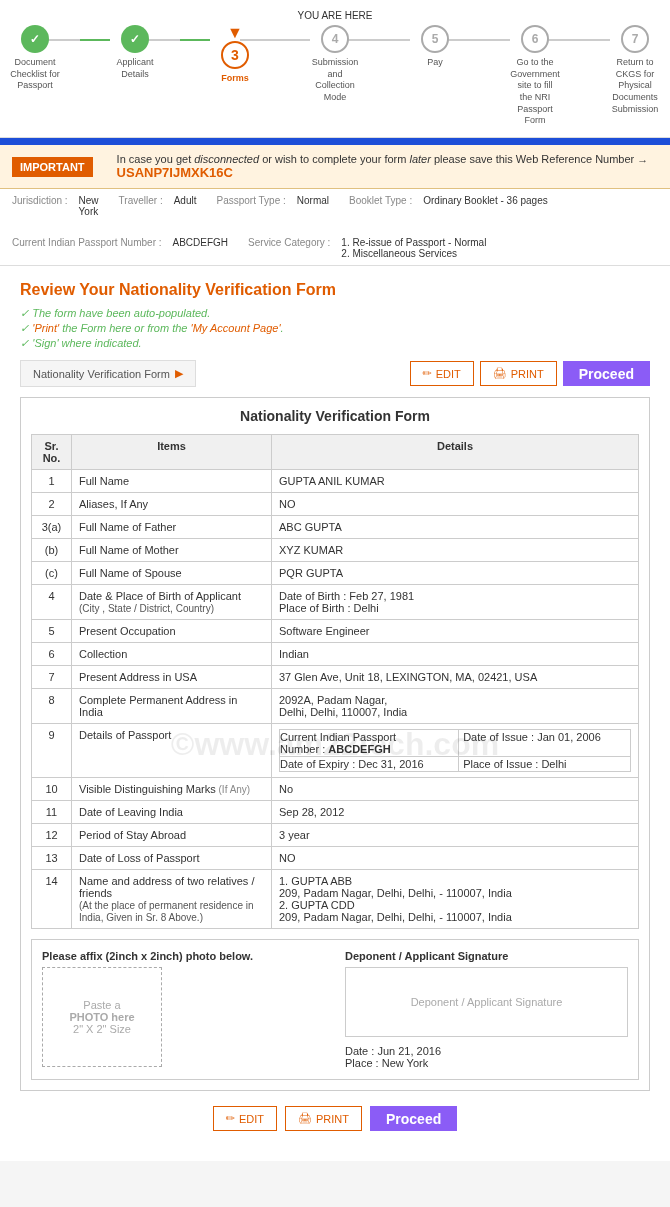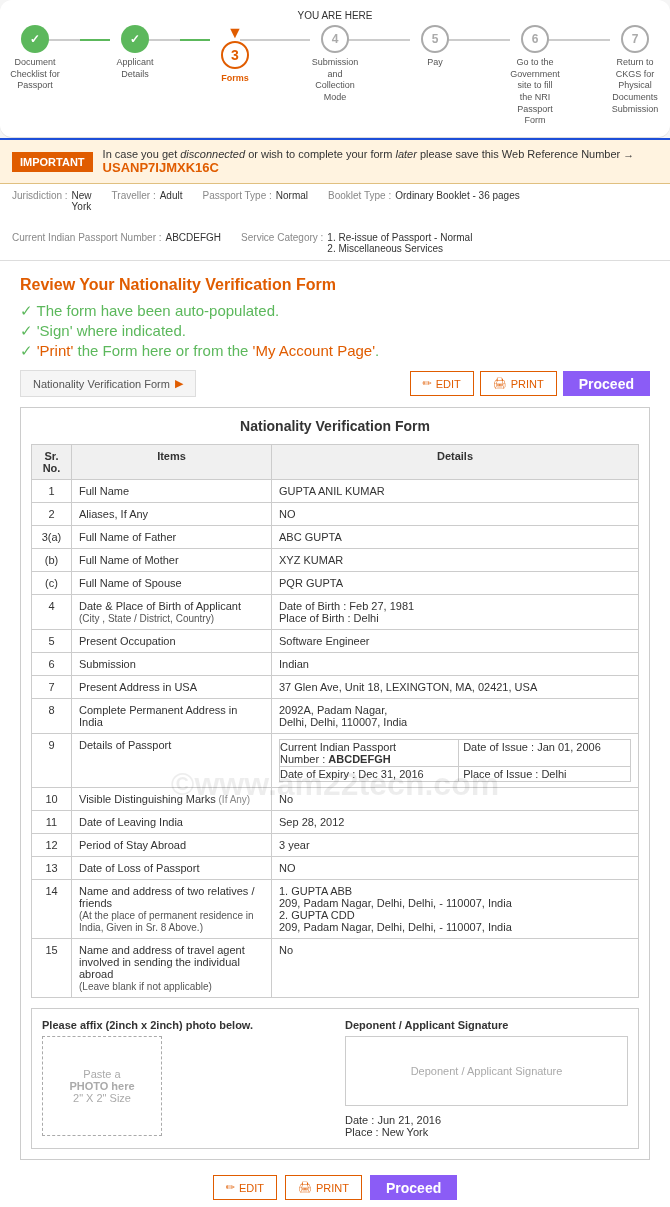--- a/index.html
+++ b/index.html
@@ -1,51 +1,51 @@
 <!DOCTYPE html>
 <html><head>
   <meta charset="utf-8">
   <style>
     * { box-sizing: border-box; margin: 0; padding: 0; }
     body { font-family: Arial, sans-serif; font-size: 12px; background: #f5f5f5; color: #333; width: 670px; }
     
     
-    .progress-bar { background: #fff; padding: 10px 5px; border-bottom: 1px solid #ddd; border-radius: 12px; }
+    .progress-bar { background: #fff; padding: 10px 5px; border-bottom: 1px solid #ddd; }
     .you-are-here { text-align: center; font-size: 10px; color: #333; margin-bottom: 4px; }
     .steps { display: flex; align-items: flex-start; justify-content: space-between; padding: 0 5px; }
     .step { display: flex; flex-direction: column; align-items: center; flex: 1; position: relative; }
     .step:not(:last-child)::after { content: ''; position: absolute; top: 14px; left: 60%; width: 80%; height: 2px; background: #ccc; z-index: 0; }
     .step-circle { width: 28px; height: 28px; border-radius: 50%; display: flex; align-items: center; justify-content: center; font-size: 12px; font-weight: bold; z-index: 1; position: relative; }
     .step-circle.completed { background: #5cb85c; color: white; }
     .step-circle.active { background: white; border: 2px solid #e05c00; color: #e05c00; font-size: 14px; }
     .step-circle.inactive { background: white; border: 2px solid #aaa; color: #aaa; }
     .step-label { font-size: 9px; text-align: center; margin-top: 4px; color: #555; max-width: 70px; line-height: 1.3; }
     .step-label.active { color: #e05c00; font-weight: bold; }
     
     
-    .important-banner { background: #fff3e0; border-left: none; padding: 8px 12px; display: flex; align-items: center; gap: 10px; border-top: 2px solid #1d4ed8; border-bottom: 1px solid #e0c080; }
+    .important-banner { background: #fff3e0; border-left: none; padding: 8px 12px; display: flex; align-items: center; gap: 24px; border-top: 7px solid #1d4ed8; border-bottom: 1px solid #e0c080; }
     .important-tag { background: #e05c00; color: white; font-weight: bold; font-size: 11px; padding: 4px 8px; white-space: nowrap; }
     .important-text { font-size: 11px; color: #333; }
     .important-text em { font-style: italic; }
     .ref-number { color: #e05c00; font-weight: bold; font-size: 13px; }
     
     
     .info-bar { background: #fff; padding: 6px 12px; border-bottom: 1px solid #ddd; font-size: 10px; color: #555; display: flex; gap: 20px; flex-wrap: wrap; }
     .info-item { display: flex; gap: 4px; }
     .info-label { color: #888; }
-    .info-value { color: #333; }
+    .info-value { color: #333; margin-left: 7px; }
     
     
     .main-content { background: #fff; padding: 15px 20px; }
     
     .page-title { font-size: 16px; margin-bottom: 8px; color: #333; }
     .page-title span { color: #e05c00; font-weight: bold; text-align: center; }
     
     .checklist { margin-bottom: 10px; }
-    .checklist-item { color: #5cb85c; font-size: 15px; margin-bottom: 2px; }
+    .checklist-item { color: #5cb85c; font-size: 11px; margin-bottom: 2px; font-style: italic; }
     .checklist-item a { color: #e05c00; text-decoration: none; }
     
     
     .form-tabs-row { display: flex; align-items: center; justify-content: space-between; margin-bottom: 10px; }
     .form-tab { background: #f5f5f5; border: 1px solid #ddd; padding: 6px 12px; font-size: 11px; display: flex; align-items: center; gap: 5px; cursor: pointer; color: #555; }
     .form-tab .arrow { color: #e05c00; }
     .action-buttons { display: flex; gap: 6px; }
     .btn-edit, .btn-print { border: 1px solid #e05c00; background: white; color: #e05c00; padding: 5px 12px; font-size: 11px; cursor: pointer; display: flex; align-items: center; gap: 4px; }
     .btn-proceed { background: #8b5cf6; color: white; border: none; padding: 4px 16px; font-size: 14px; font-weight: bold; cursor: pointer; }
     
@@ -167,22 +167,22 @@
 </div>
 
 <div class="main-content">
 
   <h2 class="page-title">
     <span>Review Your </span><span>Nationality Verification Form</span>
   </h2>
 
   <div class="checklist">
     <div class="checklist-item">✓ <span>The form have been auto-populated.</span></div>
+    <div class="checklist-item">✓ <a>'Print'</a> the Form here or from the <a>'My Account Page'</a>.</div>
     <div class="checklist-item">✓ <span>'Sign'</span> where indicated.</div>
-    <div class="checklist-item">✓ <a>'Print'</a> the Form here or from the <a>'My Account Page'</a>.</div>
   </div>
 
   <div class="form-tabs-row">
     <div class="form-tab">
       <span>Nationality Verification Form</span>
       <span class="arrow">▶</span>
     </div>
     <div class="action-buttons">
       <button class="btn-edit">
         <span>✏</span>
@@ -249,21 +249,21 @@
         </tr>
 
         <tr>
           <td class="sr">5</td>
           <td class="items">Present Occupation</td>
           <td class="details">Software Engineer</td>
         </tr>
 
         <tr>
           <td class="sr">6</td>
-          <td class="items">Submission</td>
+          <td class="items">Collection</td>
           <td class="details">Indian</td>
         </tr>
 
         <tr>
           <td class="sr">7</td>
           <td class="items">Present Address in USA</td>
           <td class="details">37 Glen Ave, Unit 18, LEXINGTON, MA, 02421, USA</td>
         </tr>
 
         <tr>
@@ -319,25 +319,20 @@
           <td class="sr">14</td>
           <td class="items">Name and address of two relatives / friends<br><span style="font-size:10px; color:#555;text-align:right;">(At the place of permanent residence in India, Given in Sr. 8 Above.)</span></td>
           <td class="details">
             1. GUPTA ABB<br>
             209, Padam Nagar, Delhi, Delhi, - 110007, India<br>
             2. GUPTA CDD<br>
             209, Padam Nagar, Delhi, Delhi, - 110007, India
           </td>
         </tr>
 
-        <tr>
-          <td class="sr">15</td>
-          <td class="items">Name and address of travel agent involved in sending the individual abroad<br><span style="font-size:10px; color:#555;">(Leave blank if not applicable)</span></td>
-          <td class="details">No</td>
-        </tr>
       </tbody>
     </table>
 
     <div class="photo-sig-row">
       <div class="photo-section">
         <div style="font-size:11px; font-weight:bold;">Please affix (2inch x 2inch) photo below.</div>
         <div class="photo-box">
           <span>Paste a</span>
           <strong>PHOTO here</strong>
           <span>2" X 2" Size</span>

